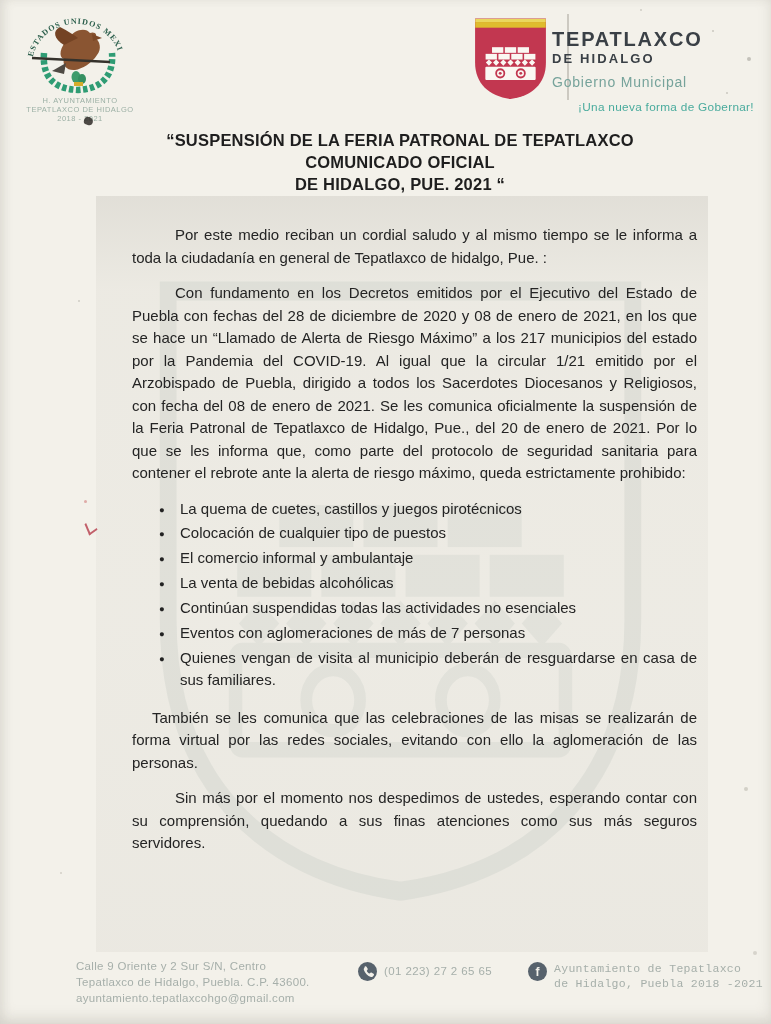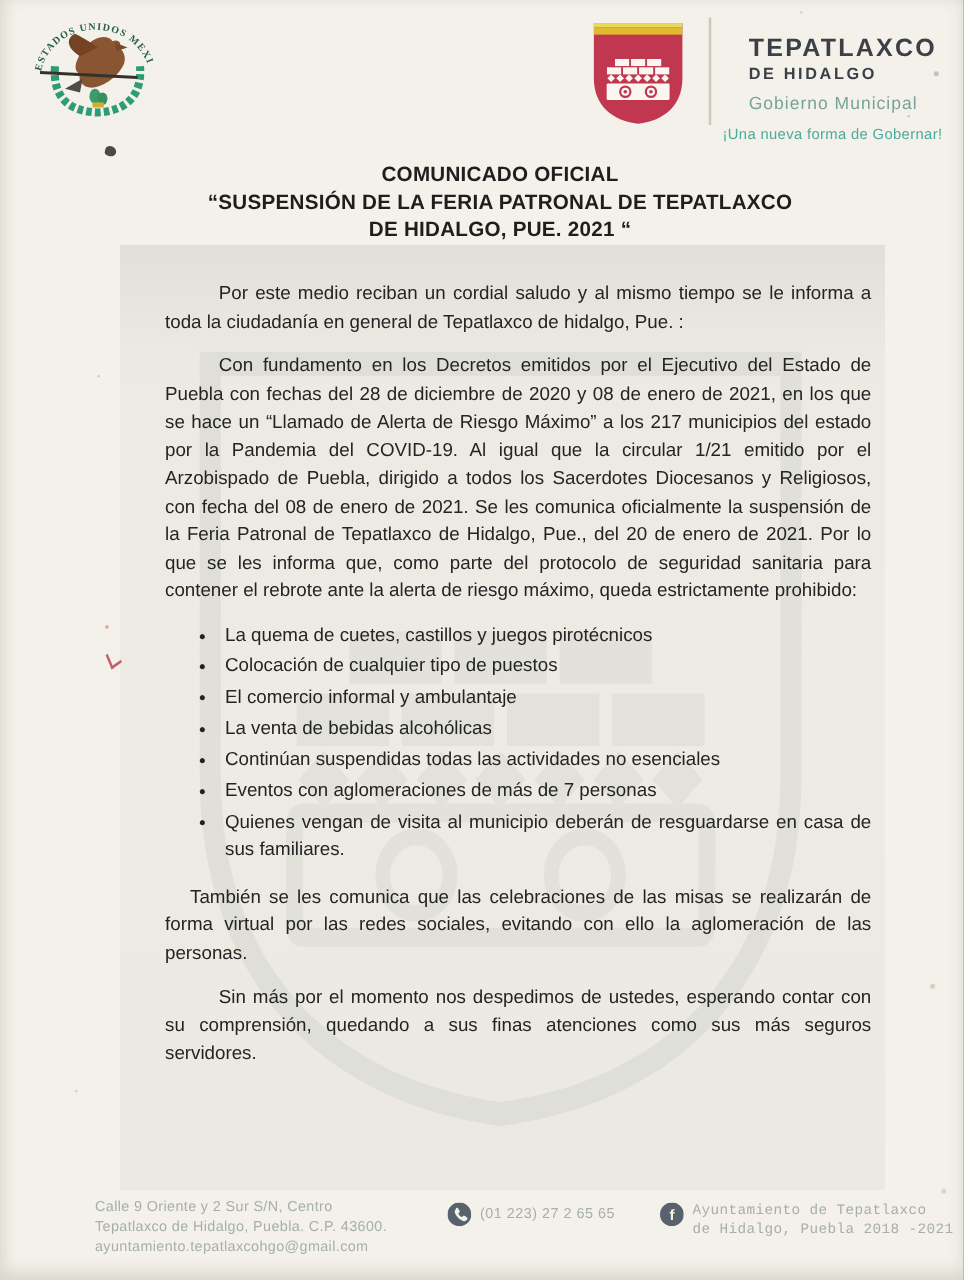--- a/index.html
+++ b/index.html
@@ -22,21 +22,21 @@
   
   .emblem{position:absolute;left:20px;top:5px;width:120px;height:122px;}
   .emblem svg{position:absolute;left:0;top:0;overflow:visible;}
   .emblem-lines{position:absolute;left:-12px;top:91px;width:144px;text-align:center;
     color:#9cb0a5;font-size:7.5px;line-height:9.2px;letter-spacing:.5px;}
   .emblem-smudge{position:absolute;left:64px;top:112px;width:9px;height:8px;background:#2f2b28;
     opacity:.85;border-radius:45% 55% 50% 40%;transform:rotate(14deg);}
   
   .shield{position:absolute;left:472px;top:15px;width:77px;height:88px;}
   .logo-divider{position:absolute;left:567px;top:14px;width:2px;height:86px;background:#ccc9c1;}
-  .logo-text{position:absolute;left:599px;top:29px;color:#3a4046;}
+  .logo-text{position:absolute;left:552px;top:29px;color:#3a4046;}
   .lt-name{font-size:20px;font-weight:bold;letter-spacing:1.8px;line-height:20px;}
   .lt-sub{font-size:13px;font-weight:bold;letter-spacing:2.1px;line-height:15px;margin-top:2px;}
   .lt-gov{font-size:14px;color:#76a39b;letter-spacing:.8px;margin-top:8px;}
   .lt-slogan{position:absolute;left:578px;top:100px;font-size:11.8px;color:#49ab9d;letter-spacing:.3px;}
   
   .title{position:absolute;left:95px;top:129px;width:610px;text-align:center;
     color:#1e1e1e;font-weight:bold;font-size:16.5px;line-height:22px;letter-spacing:.2px;}
   
   .content{position:absolute;left:132px;top:224px;width:565px;
     color:#242424;font-size:15px;line-height:22.5px;text-align:justify;}
@@ -103,20 +103,25 @@
       <path d="M24 48 C22 74 36 84 58 85 C80 84 94 72 92 48" stroke="#2f9c74" stroke-width="6.5" stroke-dasharray="4.5 2.5" fill="none"></path>
       <ellipse cx="56" cy="72" rx="4.5" ry="6" fill="#3e9c6c"></ellipse>
       <ellipse cx="62" cy="74" rx="4" ry="5" fill="#359062"></ellipse>
       <rect x="54" y="77" width="9" height="4" fill="#d5ad2c"></rect>
       <path d="M48 34 C54 24 66 22 70 28 C75 26 78 30 75 33 C80 36 82 44 77 50 C72 58 62 64 55 65 C47 66 42 60 44 54 C38 52 40 42 48 34 Z" fill="#8a5532"></path>
       <path d="M72 29 L82 33 L73 36 Z" fill="#7c4827"></path>
       <path d="M44 40 C34 34 32 26 40 22 C48 26 54 30 58 33 Z" fill="#744324"></path>
       <path d="M46 58 L32 66 L44 69 Z" fill="#4f4a44"></path>
       <line x1="12" y1="53" x2="90" y2="57" stroke="#35322c" stroke-width="2.4"></line>
     </svg>
+    <div class="emblem-lines">
+      <div>H. AYUNTAMIENTO</div>
+      <div>TEPATLAXCO DE HIDALGO</div>
+      <div>2018 - 2021</div>
+    </div>
     <div class="emblem-smudge"></div>
   </div>
 
   <svg class="shield" viewBox="0 0 150 170">
     <defs>
         <clipPath id="shieldClip">
           <path d="M6 6 H144 V92 C144 134 116 158 75 163 C34 158 6 134 6 92 Z"></path>
         </clipPath>
       </defs>
     <path d="M6 6 H144 V92 C144 134 116 158 75 163 C34 158 6 134 6 92 Z" fill="#c23750"></path>
@@ -142,22 +147,22 @@
   </svg>
   <div class="logo-divider"></div>
   <div class="logo-text">
     <div class="lt-name">TEPATLAXCO</div>
     <div class="lt-sub">DE HIDALGO</div>
     <div class="lt-gov">Gobierno Municipal</div>
   </div>
   <div class="lt-slogan">¡Una nueva forma de Gobernar!</div>
 
   <div class="title">
+    <div>“SUSPENSIÓN DE LA FERIA PATRONAL DE TEPATLAXCO</div>
     <div>COMUNICADO OFICIAL</div>
-    <div>“SUSPENSIÓN DE LA FERIA PATRONAL DE TEPATLAXCO</div>
     <div>DE HIDALGO, PUE.  2021 “</div>
   </div>
 
   <div class="content">
     <p class="ind">Por este medio reciban un cordial saludo y al mismo tiempo se le informa a toda la ciudadanía en general de Tepatlaxco de hidalgo, Pue. :</p>
     <p class="ind">Con fundamento en los Decretos emitidos por el Ejecutivo del Estado de Puebla con fechas del 28 de diciembre de 2020 y 08 de enero de 2021, en los que se hace un “Llamado de Alerta de Riesgo Máximo” a los 217 municipios del estado por la Pandemia del COVID-19. Al igual que la circular 1/21 emitido por el Arzobispado de Puebla, dirigido a todos los Sacerdotes Diocesanos y Religiosos, con fecha del 08 de enero de 2021. Se les comunica oficialmente la suspensión de la Feria Patronal de Tepatlaxco de Hidalgo, Pue., del 20 de enero de 2021. Por lo que se les informa que, como parte del protocolo de seguridad sanitaria para contener el rebrote ante la alerta de riesgo máximo, queda estrictamente prohibido:</p>
     <ul class="prohibitions">
       <li><span>La quema de cuetes, castillos y juegos pirotécnicos</span></li>
       <li><span>Colocación de cualquier tipo de puestos</span></li>
       <li><span>El comercio informal y ambulantaje</span></li>

